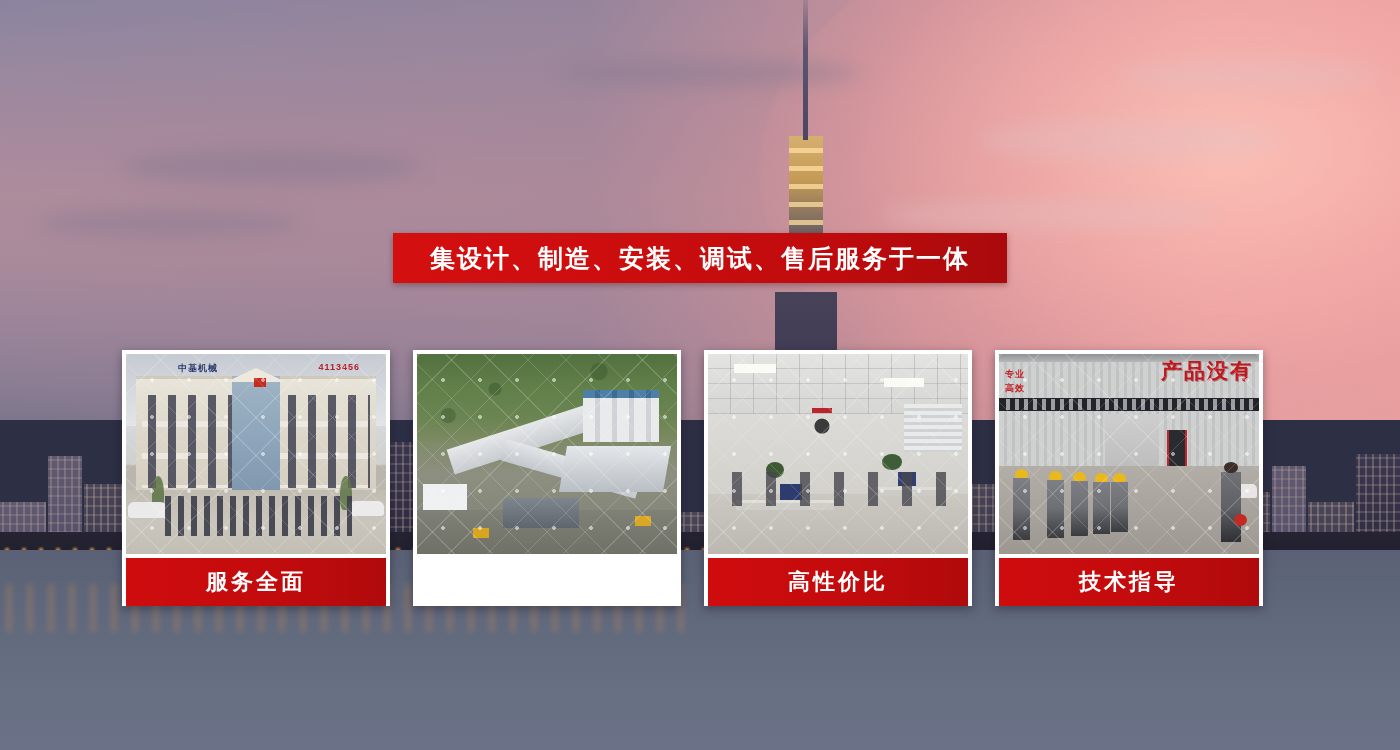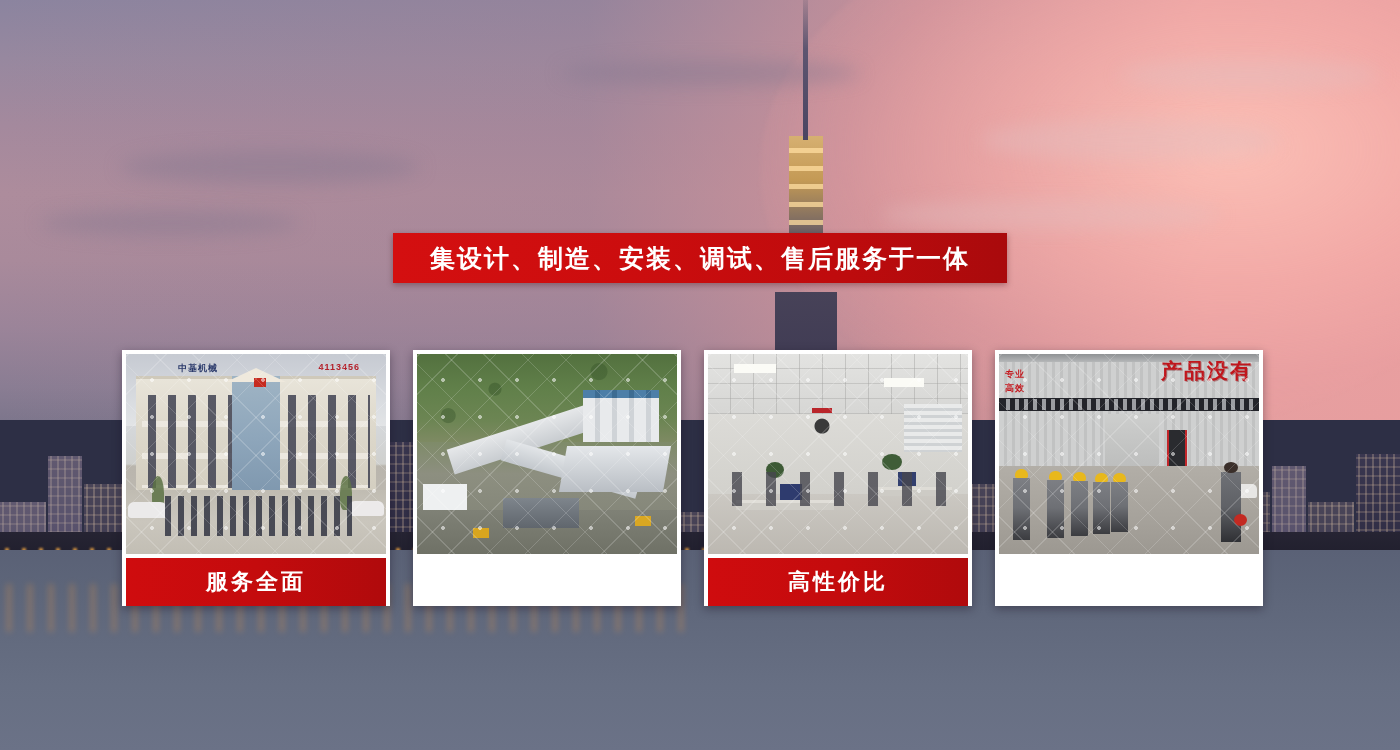--- a/index.html
+++ b/index.html
@@ -455,16 +455,19 @@
         <div class="p4-car"></div>
         <div class="p4-worker" style="left:14px;"></div>
         <div class="p4-worker" style="left:48px;bottom:16px;height:58px;"></div>
         <div class="p4-worker" style="left:72px;bottom:18px;height:55px;"></div>
         <div class="p4-worker" style="left:94px;bottom:20px;height:52px;"></div>
         <div class="p4-worker" style="left:112px;bottom:22px;height:50px;"></div>
         <div class="p4-lead"></div>
         <div class="p4-helmet"></div>
         <div class="wm"></div>
       </div>
+      <div class="card-cap">
+        <span>技术指导</span>
+      </div>
     </div>
 
   </div>
 </div>
 
 </body></html>

